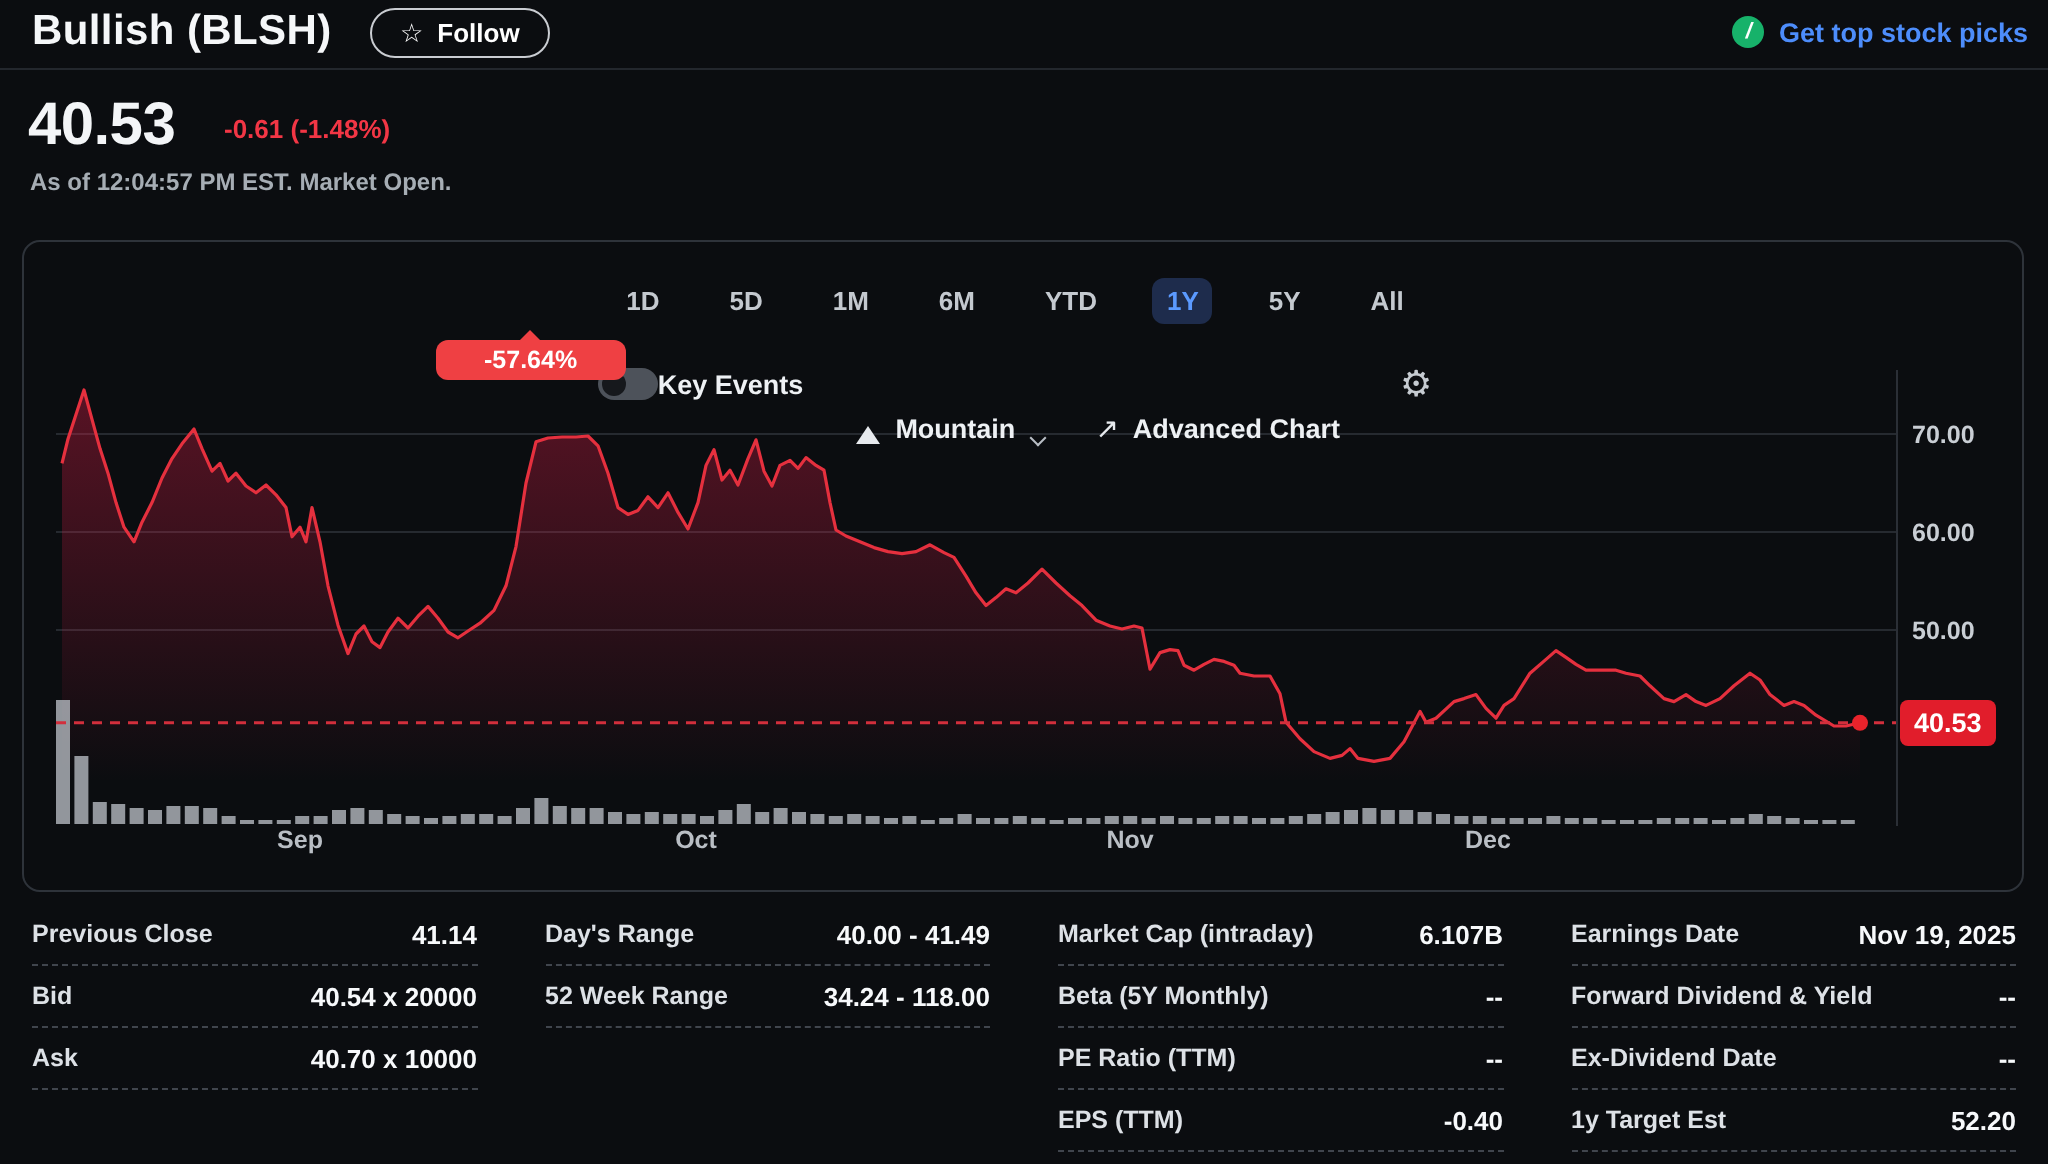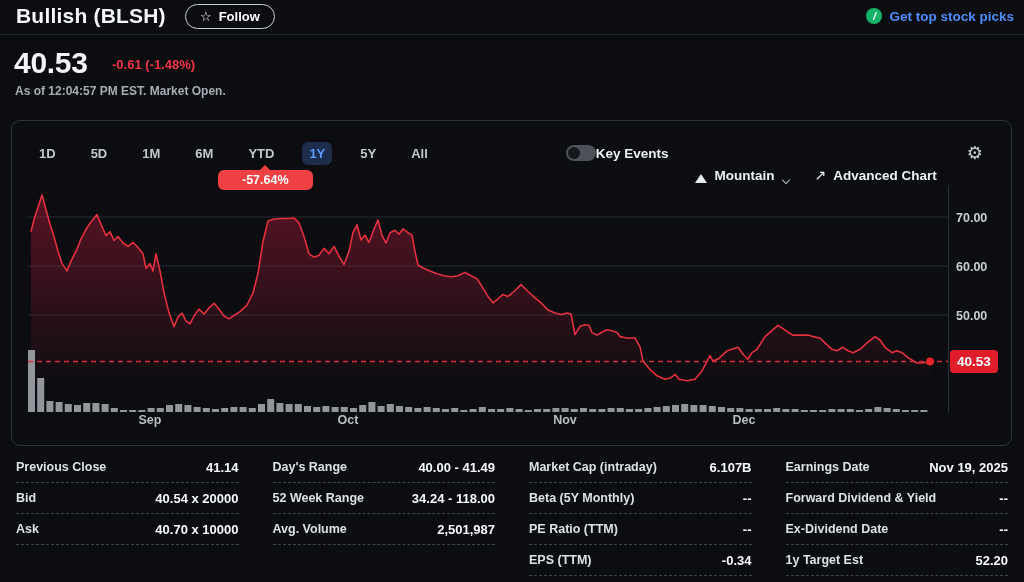--- a/index.html
+++ b/index.html
@@ -61,21 +61,21 @@
 
   
   .chart-panel {
     position:absolute; left:11px; top:120px;
     width:1001px; height:326px;
     border:1px solid #2e333a; border-radius:9px;
   }
   .controls {
     position:absolute; left:0; right:0; top:18px; height:28px;
     display:flex; justify-content:space-between; align-items:center;
-    padding:0 28px 0 20px; z-index:3;
+    padding:0 28px 0 20px; z-index:3;flex-direction:column;
   }
   .ranges { display:flex; align-items:center; gap:21px; }
   .range-btn {
     font-size:13px; font-weight:700; color:#c4c9cf;
     padding:4px 7px; border-radius:6px; cursor:pointer;
   }
   .range-btn.selected { background:#1e2c4c; color:#5b9aff; }
   .right-controls { display:flex; align-items:center; gap:26px; }
   .toggle-group { display:flex; align-items:center; cursor:pointer; }
   .toggle {
@@ -335,41 +335,37 @@
     </div>
     <div class="stat-col">
       <div class="stat-row">
         <span class="stat-label">Day's Range</span>
         <span class="stat-value">40.00 - 41.49</span>
       </div>
       <div class="stat-row">
         <span class="stat-label">52 Week Range</span>
         <span class="stat-value">34.24 - 118.00</span>
       </div>
-      <div class="stat-row">
-        <span class="stat-label">Avg. Volume</span>
-        <span class="stat-value">2,501,987</span>
-      </div>
     </div>
     <div class="stat-col">
       <div class="stat-row">
         <span class="stat-label">Market Cap (intraday)</span>
         <span class="stat-value">6.107B</span>
       </div>
       <div class="stat-row">
         <span class="stat-label">Beta (5Y Monthly)</span>
         <span class="stat-value">--</span>
       </div>
       <div class="stat-row">
         <span class="stat-label">PE Ratio (TTM)</span>
         <span class="stat-value">--</span>
       </div>
       <div class="stat-row">
         <span class="stat-label">EPS (TTM)</span>
-        <span class="stat-value">-0.34</span>
+        <span class="stat-value">-0.40</span>
       </div>
     </div>
     <div class="stat-col">
       <div class="stat-row">
         <span class="stat-label">Earnings Date</span>
         <span class="stat-value">Nov 19, 2025</span>
       </div>
       <div class="stat-row">
         <span class="stat-label">Forward Dividend &amp; Yield</span>
         <span class="stat-value">--</span>

